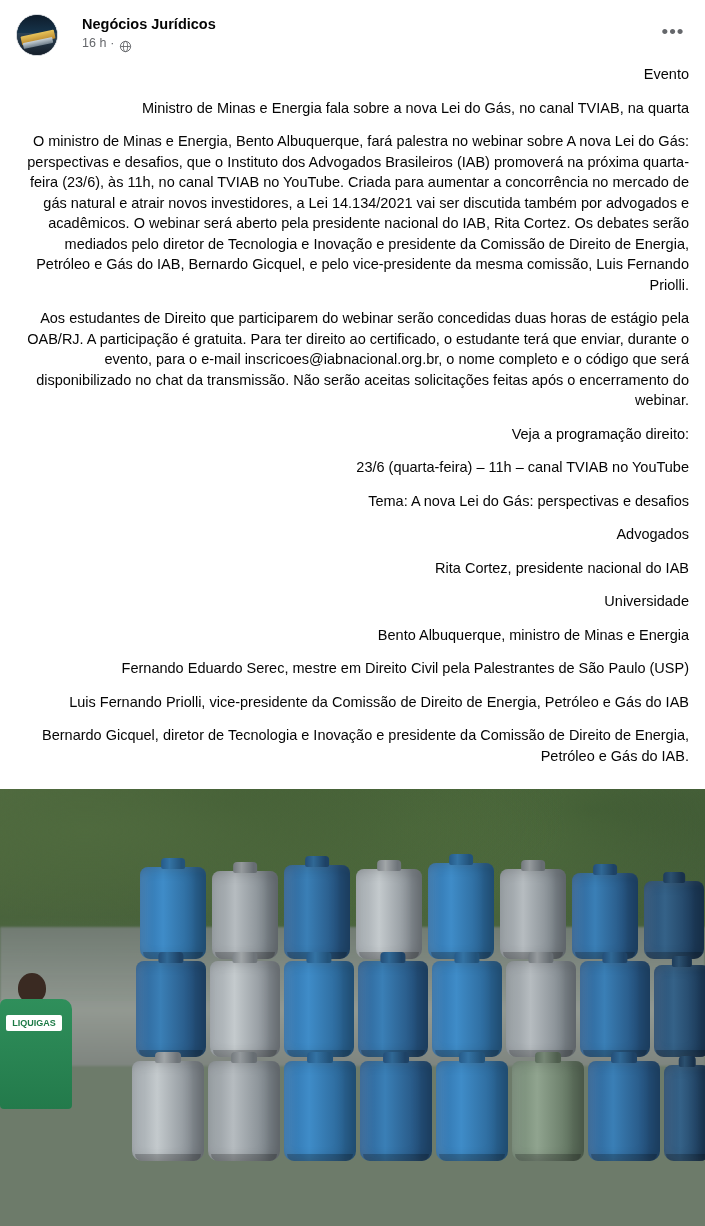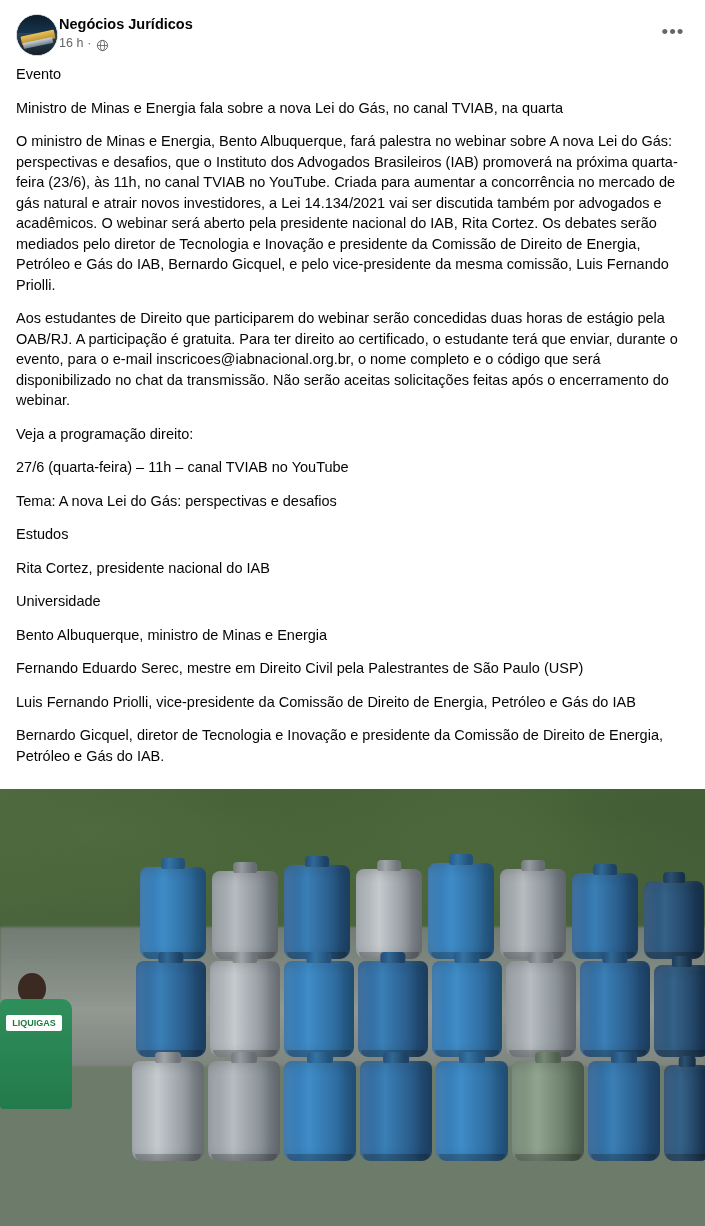--- a/index.html
+++ b/index.html
@@ -59,34 +59,34 @@
     position: absolute;
     left: 6px;
     top: 25px;
     width: 30px;
     height: 6px;
     background: linear-gradient(180deg, #c9d3da 0%, #6f7e8a 100%);
     transform: rotate(-12deg);
     border-radius: 1px;
   }
   .header-text {
-    margin-left: 1px;
+    margin-left: 24px;
     flex: 1 1 auto;
     padding-top: 1px;
     min-width: 0;
   }
   .page-name {
     font-size: 14.5px;
     font-weight: bold;
     color: #050505;
     line-height: 18px;
   }
   .meta-row {
     display: flex;
-    align-items: center;
+    align-items: flex-end;
     margin-top: 2px;
     color: #65676b;
     font-size: 12.5px;
     line-height: 16px;
   }
   .meta-sep {
     margin: 0 4px;
     font-size: 12.5px;
     line-height: 16px;
   }
@@ -114,20 +114,21 @@
     margin-top: 2px;
   }
   .post-body {
     padding: 2px 16px 10px 16px;
     color: #050505;
     font-size: 14.5px;
     line-height: 20.5px;
   }
   .post-body p {
     margin: 0 0 13px 0;
+    text-align: right;
   }
   .post-image-wrap {
     width: 705px;
     position: relative;
     line-height: 0;
   }
   .photo {
     width: 705px;
     height: 461px;
     position: relative;
@@ -249,23 +250,23 @@
     </div>
     <div class="more-btn">•••</div>
   </div>
 
   <div class="post-body">
     <p>Evento</p>
     <p>Ministro de Minas e Energia fala sobre a nova Lei do Gás, no canal TVIAB, na quarta</p>
     <p>O ministro de Minas e Energia, Bento Albuquerque, fará palestra no webinar sobre A nova Lei do Gás: perspectivas e desafios, que o Instituto dos Advogados Brasileiros (IAB) promoverá na próxima quarta-feira (23/6), às 11h, no canal TVIAB no YouTube. Criada para aumentar a concorrência no mercado de gás natural e atrair novos investidores, a Lei 14.134/2021 vai ser discutida também por advogados e acadêmicos. O webinar será aberto pela presidente nacional do IAB, Rita Cortez. Os debates serão mediados pelo diretor de Tecnologia e Inovação e presidente da Comissão de Direito de Energia, Petróleo e Gás do IAB, Bernardo Gicquel, e pelo vice-presidente da mesma comissão, Luis Fernando Priolli.</p>
     <p>Aos estudantes de Direito que participarem do webinar serão concedidas duas horas de estágio pela OAB/RJ. A participação é gratuita. Para ter direito ao certificado, o estudante terá que enviar, durante o evento, para o e-mail inscricoes@iabnacional.org.br, o nome completo e o código que será disponibilizado no chat da transmissão. Não serão aceitas solicitações feitas após o encerramento do webinar.</p>
     <p>Veja a programação direito:</p>
-    <p>27/6 (quarta-feira) – 11h – canal TVIAB no YouTube</p>
+    <p>23/6 (quarta-feira) – 11h – canal TVIAB no YouTube</p>
     <p>Tema: A nova Lei do Gás: perspectivas e desafios</p>
-    <p>Estudos</p>
+    <p>Advogados</p>
     <p>Rita Cortez, presidente nacional do IAB</p>
     <p>Universidade</p>
     <p>Bento Albuquerque, ministro de Minas e Energia</p>
     <p>Fernando Eduardo Serec, mestre em Direito Civil pela Palestrantes de São Paulo (USP)</p>
     <p>Luis Fernando Priolli, vice-presidente da Comissão de Direito de Energia, Petróleo e Gás do IAB</p>
     <p>Bernardo Gicquel, diretor de Tecnologia e Inovação e presidente da Comissão de Direito de Energia, Petróleo e Gás do IAB.</p>
   </div>
 
   <div class="post-image-wrap">
     <div class="photo">

